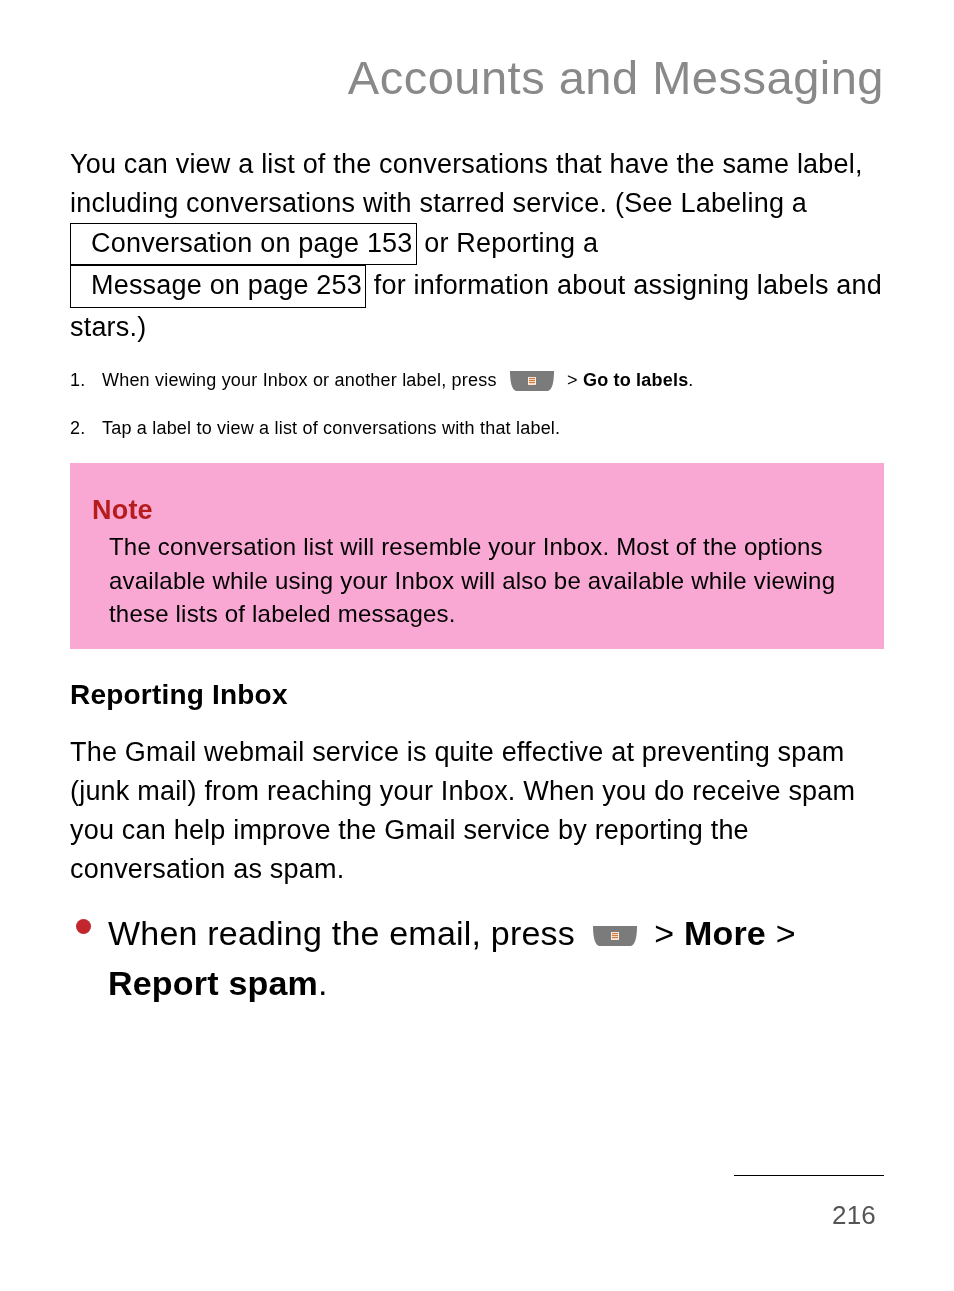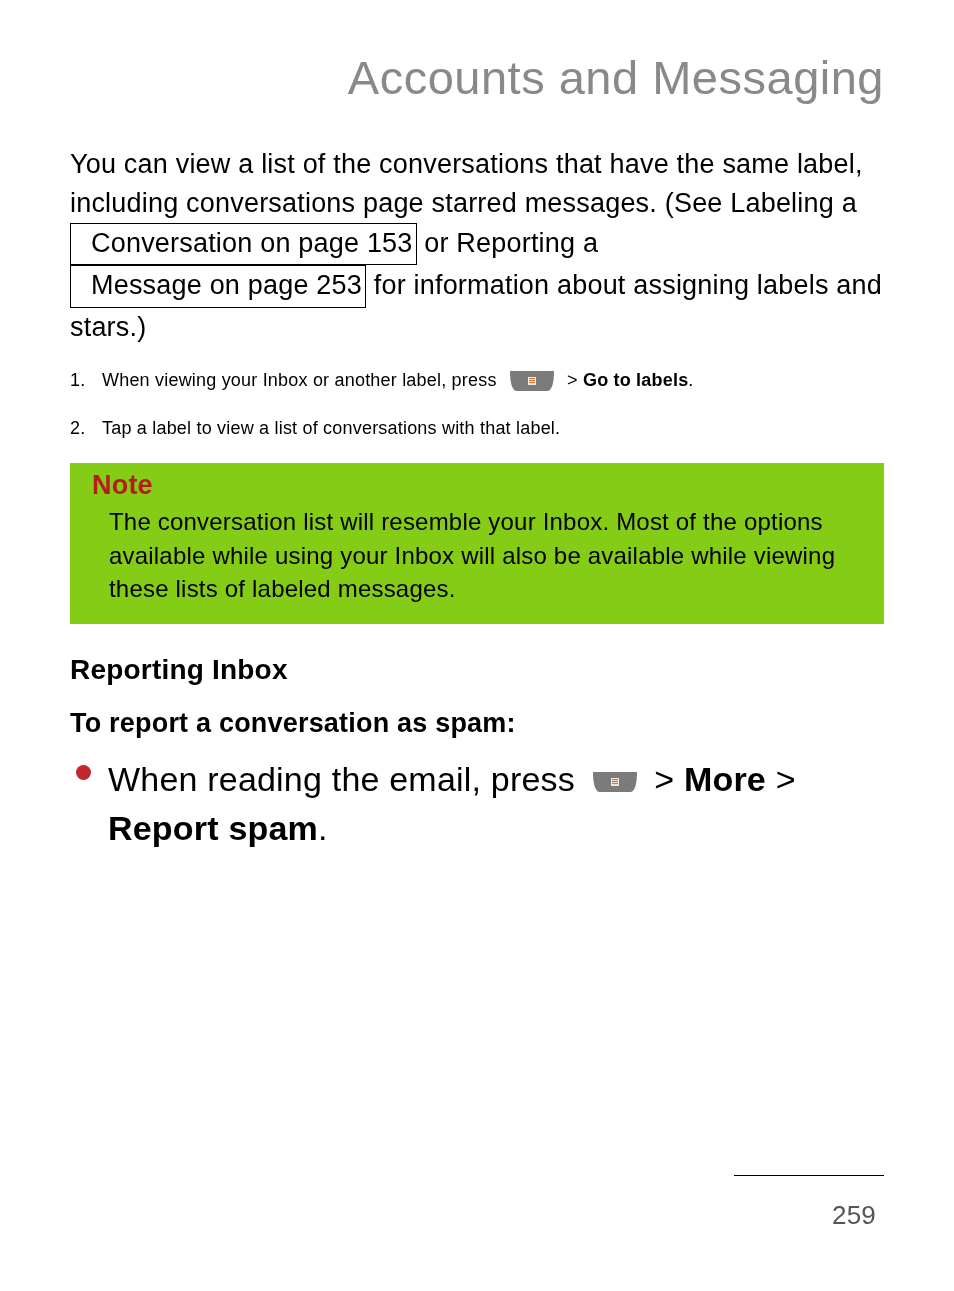--- a/index.html
+++ b/index.html
@@ -60,22 +60,22 @@
     position: relative;
   }
   ol.steps > li::before {
     content: counter(step) ".";
     position: absolute;
     left: 0;
     top: 0;
   }
   .strong { font-weight: 700; }
   .note-box {
-    background: #84cc16;
-    padding: 7px 22px 18px 22px;
+    background: #f9a8d4;
+    padding: 32px 22px 18px 22px;
     margin: 8px 0 30px 0;
   }
   .note-title {
     color: #B71C1C;
     font-weight: 700;
     font-size: 27px;
     margin: 0 0 4px 0;
   }
   .note-body {
     font-size: 24px;
@@ -128,21 +128,21 @@
 </style>
 </head>
 <body>
 
 <div class="page">
 
   <div class="chapter-title">Accounts and Messaging</div>
 
 
   <p class="body-text">
-    <span>You can view a list of the conversations that have the same label, including conversations page starred messages. (See Labeling a </span><span class="link-box">Conversation on page 153</span><span> or Reporting a </span><span class="link-box">Message on page 253</span><span> for information about assigning labels and stars.)</span>
+    <span>You can view a list of the conversations that have the same label, including conversations with starred service. (See Labeling a </span><span class="link-box">Conversation on page 153</span><span> or Reporting a </span><span class="link-box">Message on page 253</span><span> for information about assigning labels and stars.)</span>
   </p>
 
   <ol class="steps">
     <li>
       <span>When viewing your Inbox or another label, press </span>
       <span class="menu-key">
         <svg width="48" height="24" viewBox="0 0 48 24">
           <path d="M2 2 H46 Q46 20 40 22 H8 Q2 20 2 2 Z" fill="#7B7B7B"></path>
           <rect x="20" y="8" width="8" height="8" fill="#D47A3B"></rect>
           <rect x="20.5" y="8.5" width="7" height="7" fill="none" stroke="#ffffff" stroke-width="0.8"></rect>
@@ -156,36 +156,36 @@
     <li>Tap a label to view a list of conversations with that label.</li>
   </ol>
 
   <div class="note-box">
     <div class="note-title">Note</div>
     <div class="note-body">The conversation list will resemble your Inbox. Most of the options available while using your Inbox will also be available while viewing these lists of labeled messages.</div>
   </div>
 
   <div class="section-heading">Reporting Inbox</div>
 
+  <p class="body-text">The Gmail webmail service is quite effective at preventing spam (junk mail) from reaching your Inbox. When you do receive spam you can help improve the Gmail service by reporting the conversation as spam.</p>
 
-  <div class="sub-heading">To report a conversation as spam:</div>
 
   <ul class="bullets">
     <li>
       <span class="red-dot"></span>
       <span>When reading the email, press </span>
       <span class="menu-key">
         <svg width="48" height="24" viewBox="0 0 48 24">
           <path d="M2 2 H46 Q46 20 40 22 H8 Q2 20 2 2 Z" fill="#7B7B7B"></path>
           <rect x="20" y="8" width="8" height="8" fill="#D47A3B"></rect>
           <rect x="20.5" y="8.5" width="7" height="7" fill="none" stroke="#ffffff" stroke-width="0.8"></rect>
           <line x1="20" y1="10.5" x2="28" y2="10.5" stroke="#ffffff" stroke-width="0.7"></line>
           <line x1="20" y1="12.5" x2="28" y2="12.5" stroke="#ffffff" stroke-width="0.7"></line>
           <line x1="20" y1="14.5" x2="28" y2="14.5" stroke="#ffffff" stroke-width="0.7"></line>
         </svg>
       </span>
       <span>&gt;</span><span class="strong"> More </span><span>&gt;</span><span class="strong"> Report spam</span><span>.</span>
     </li>
   </ul>
 
   <div class="foot-rule"></div>
-  <div class="page-number">259</div>
+  <div class="page-number">216</div>
 </div>
 
 </body></html>

